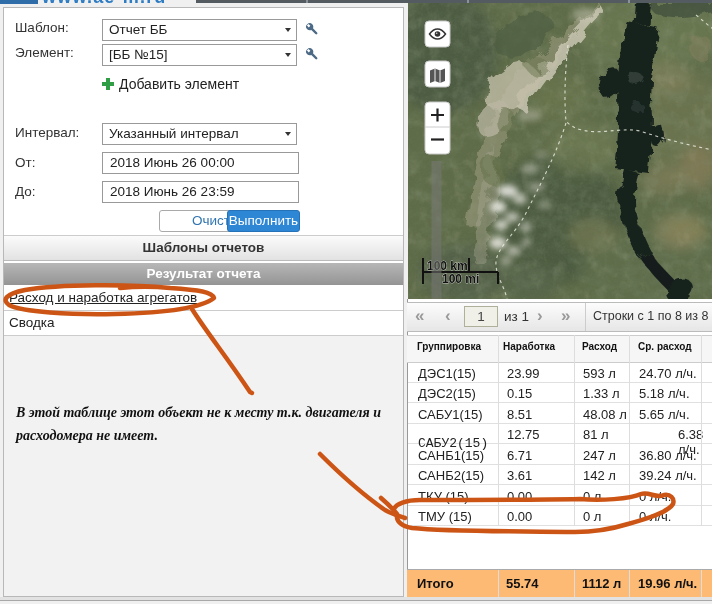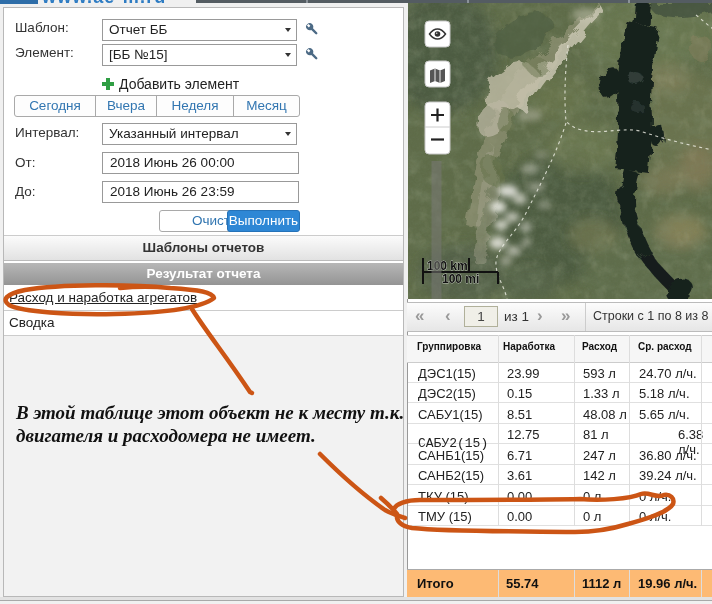--- a/index.html
+++ b/index.html
@@ -55,44 +55,38 @@
         <path fill-rule="evenodd" fill="#4c6a85" d="M8.5 1 A3.6 3.6 0 0 1 12.1 4.6 C12.1 6.2 11.1 7.5 9.7 8 L9.7 13.8 A1.2 1.2 0 0 1 7.3 13.8 L7.3 8 C5.9 7.5 4.9 6.2 4.9 4.6 A3.6 3.6 0 0 1 8.5 1 Z M7.4 1.7 L7.4 4.4 L9.6 4.4 L9.6 1.7 Z"></path>
       </g>
   </svg>
 
   <div class="abs" style="left:102px;top:78px;width:12px;height:12px;">
     <div style="position:absolute;left:0;top:4px;width:12px;height:4px;background:#2f9e44;"></div>
     <div style="position:absolute;left:4px;top:0;width:4px;height:12px;background:#2f9e44;"></div>
   </div>
   <div class="abs" style="left:119px;top:76px;font-size:14px;color:#222;">Добавить элемент</div>
 
-  <div class="abs" style="left:14px;top:95px;width:284px;height:20px;background:#fdfdfd;border:1px solid #a9a9a9;border-radius:3px;">
-    <div style="position:absolute;left:0;top:0;width:80px;height:20px;line-height:20px;text-align:center;color:#3276b1;border-right:1px solid #a9a9a9;">Сегодня</div>
-    <div style="position:absolute;left:81px;top:0;width:60px;height:20px;line-height:20px;text-align:center;color:#3276b1;border-right:1px solid #a9a9a9;">Вчера</div>
-    <div style="position:absolute;left:142px;top:0;width:76px;height:20px;line-height:20px;text-align:center;color:#3276b1;border-right:1px solid #a9a9a9;">Неделя</div>
-    <div style="position:absolute;left:219px;top:0;width:65px;height:20px;line-height:20px;text-align:center;color:#3276b1;">Месяц</div>
-  </div>
 
   <div class="lbl" style="top:125px;">Интервал:</div>
   <div class="sel" style="top:123px;">Указанный интервал<span class="ar"></span></div>
   <div class="lbl" style="top:155px;">От:</div>
   <div class="inp" style="top:152px;">2018 Июнь 26 00:00</div>
   <div class="lbl" style="top:184px;">До:</div>
   <div class="inp" style="top:181px;">2018 Июнь 26 23:59</div>
 
   <div class="abs" style="left:159px;top:210px;width:58px;height:20px;background:#fff;border:1px solid #a9a9a9;border-radius:3px;line-height:20px;text-align:center;color:#3276b1;padding-left:32px;">Очистить</div>
   <div class="abs" style="left:227px;top:210px;width:71px;height:20px;background:#2e87d5;border:1px solid #2572b8;border-radius:3px;line-height:20px;text-align:center;color:#fff;">Выполнить</div>
 
   <div class="hdrbar1" style="top:235px;height:24px;line-height:24px;">Шаблоны отчетов</div>
   <div class="hdrbar2" style="top:263px;height:22px;line-height:22px;">Результат отчета</div>
   <div class="navrow" style="top:286px;height:24px;line-height:24px;"><span style="margin-left:5px;text-decoration:underline;">Расход и наработка агрегатов</span></div>
   <div class="navrow" style="top:311px;height:24px;line-height:24px;"><span style="margin-left:5px;">Сводка</span></div>
   <div class="abs" style="left:4px;top:336px;width:399px;height:260px;background:#f2f2f2;"></div>
 
-  <div class="abs" style="left:16px;top:401px;width:404px;font-family:'Liberation Serif',serif;font-style:italic;font-weight:bold;font-size:19px;line-height:23px;color:#111;">В этой таблице этот объект не к месту т.к. двигателя и расходомера не имеет.</div>
+  <div class="abs" style="left:16px;top:401px;width:404px;font-family:'Liberation Serif',serif;font-style:italic;font-weight:bold;font-size:14px;line-height:23px;color:#111;">В этой таблице этот объект не к месту т.к. двигателя и расходомера не имеет.</div>
 
   <div class="abs" style="left:407px;top:299px;width:305px;height:298px;background:#fff;border-left:1px solid #999;"></div>
 
   <div id="mapbox" class="abs" style="left:408px;top:3px;width:304px;height:296px;background:#5f6c49;overflow:hidden;">
   <svg width="305" height="296" viewBox="0 0 305 296" style="position:absolute;left:0;top:0;">
     <defs>
       <filter id="blur6" x="-30%" y="-30%" width="160%" height="160%">
             <feGaussianBlur stdDeviation="6"></feGaussianBlur>
           </filter>
       <filter id="blur3" x="-40%" y="-40%" width="180%" height="180%">

